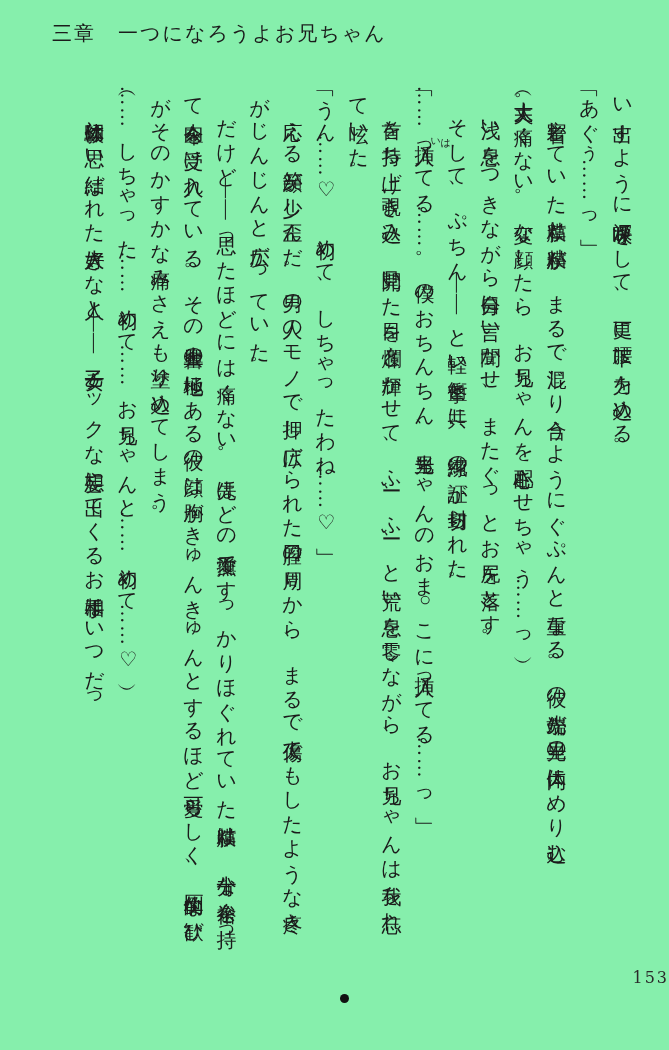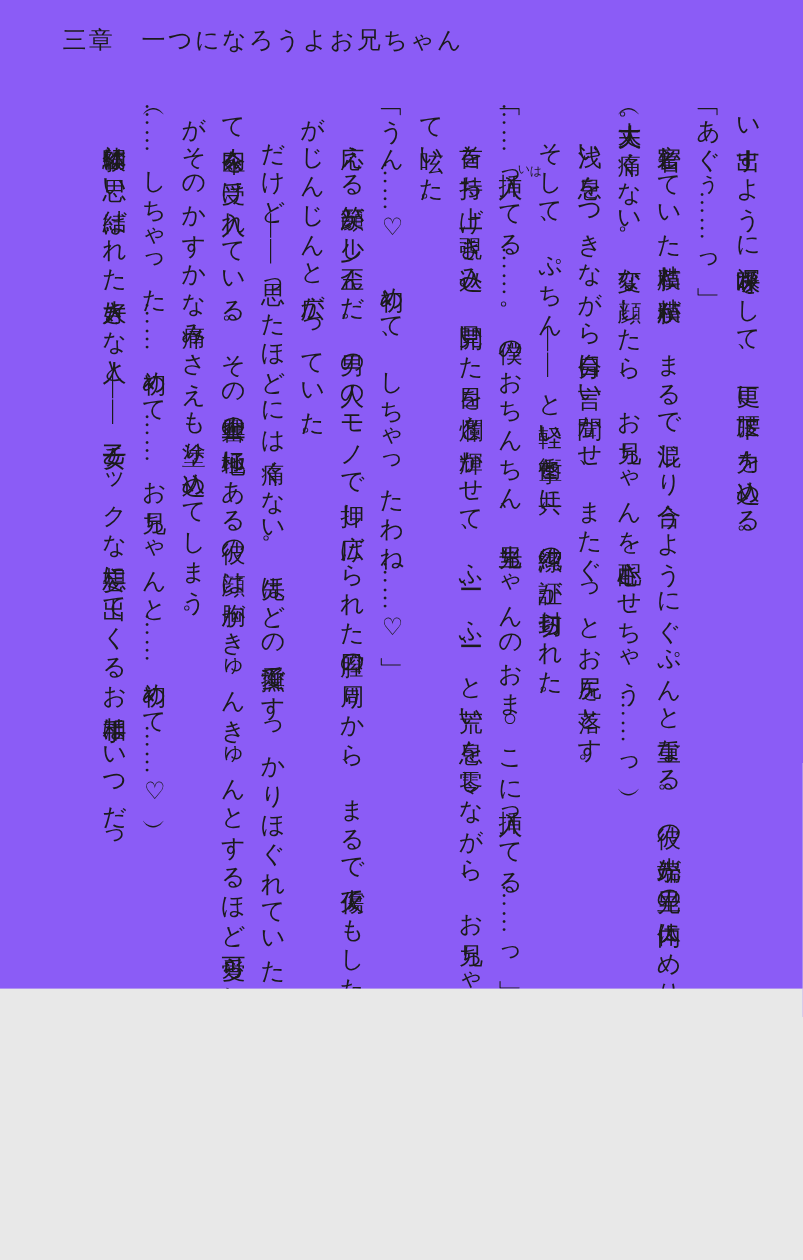--- a/index.html
+++ b/index.html
@@ -3,22 +3,22 @@
 <meta charset="utf-8">
 <style>
   html, body {
     margin: 0;
     padding: 0;
     background: #e8e8e8;
   }
   .book-page {
     position: relative;
     width: 669px;
-    height: 824px;
-    background: #8b5cf6;
+    height: 1050px;
+    background: #86efac;
     color: #1b1b1b;
     font-family: "Liberation Serif", "DejaVu Serif", serif;
     overflow: hidden;
   }
   
   .running-head {
     position: absolute;
     top: 20px;
     left: 52px;
     font-size: 20px;

